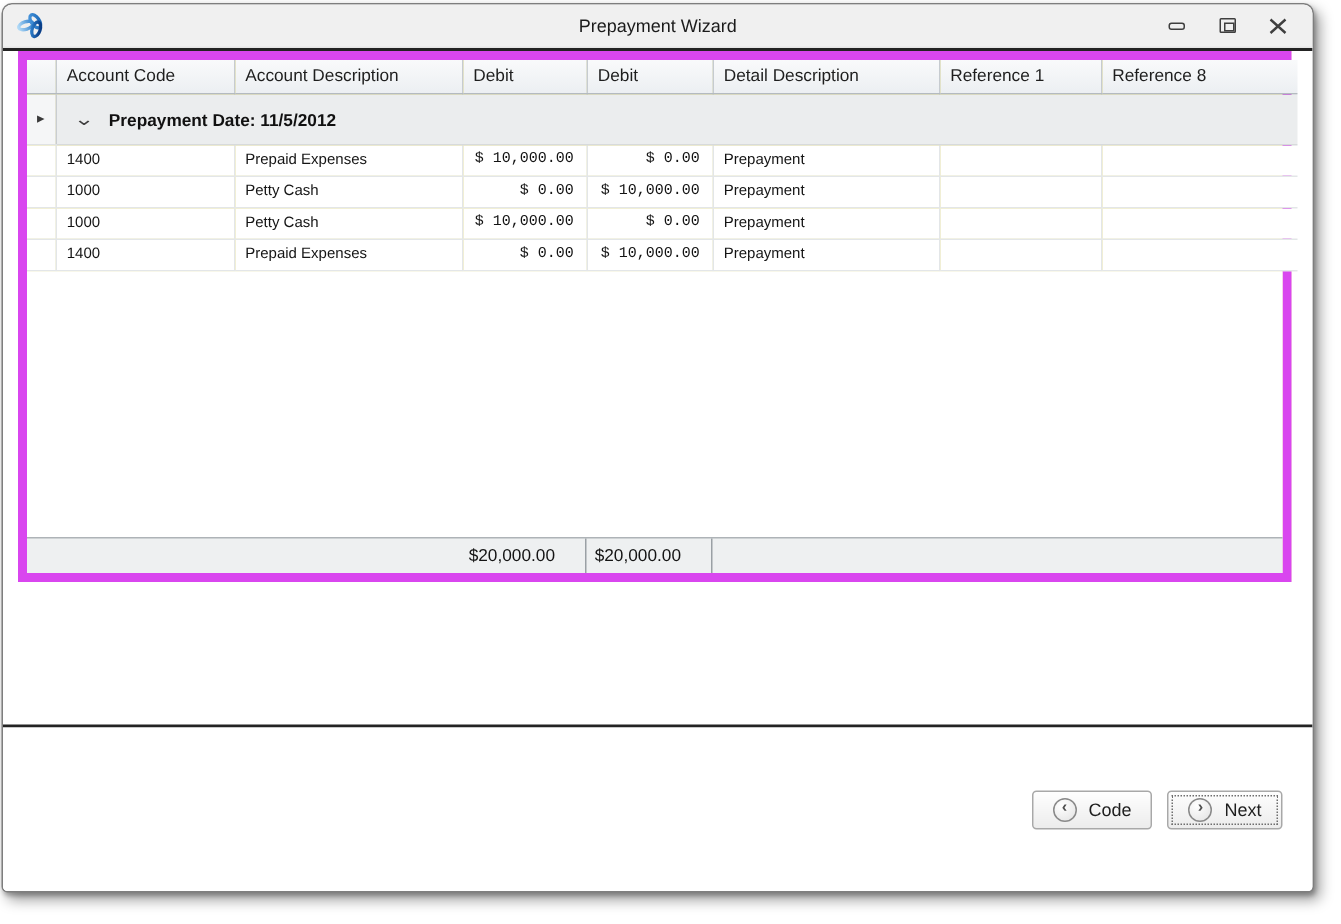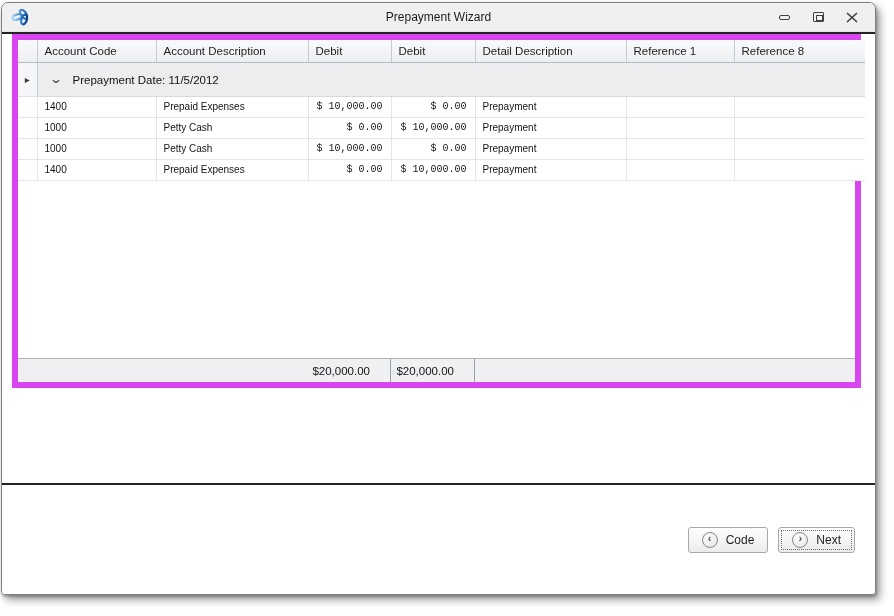--- a/index.html
+++ b/index.html
@@ -49,21 +49,21 @@
   th.ind { padding: 0; }
 
   td.ind { background: #f5f6f7; border-right: 1px solid #c9cdd1; border-bottom: 1px solid #dfe2e4;
     text-align: center; color: #4a4a4a; font-size: 9px; padding: 0; }
 
   tr.group-row td.grp { height: 34px; background: #ebedee; font-size: 11.5px; color: #111;
     border-bottom: 1px solid #d7dadc; padding-left: 13px; vertical-align: middle; }
   tr.group-row td.ind { background: #f5f6f7; }
   .grp-chev { display: inline-block; font-size: 12px; color: #3f3f3f; margin-right: 12px;
     transform: scaleX(1.4); vertical-align: 1px; }
-  .grp-label { font-weight: normal; }
+  .grp-label { font-weight: bold; }
   .row-arrow { font-size: 10px; color: #3a3a3a; }
 
   tr.data-row td { height: 21px; font-size: 10px; color: #141414; background: #fff;
     border-right: 1px solid #e3e6e8; border-bottom: 1px solid #e3e6e8; padding: 0 7px; }
   tr.data-row td:last-child { border-right: none; }
   tr.data-row td.num { text-align: right; padding-right: 8px; font-family: Liberation Mono, monospace; }
 
   .grid-filler { flex: 1 1 auto; background: #fff; }
 
   .grid-summary { flex: 0 0 24px; background: #eef0f1; border-top: 1px solid #aeb3b7;

